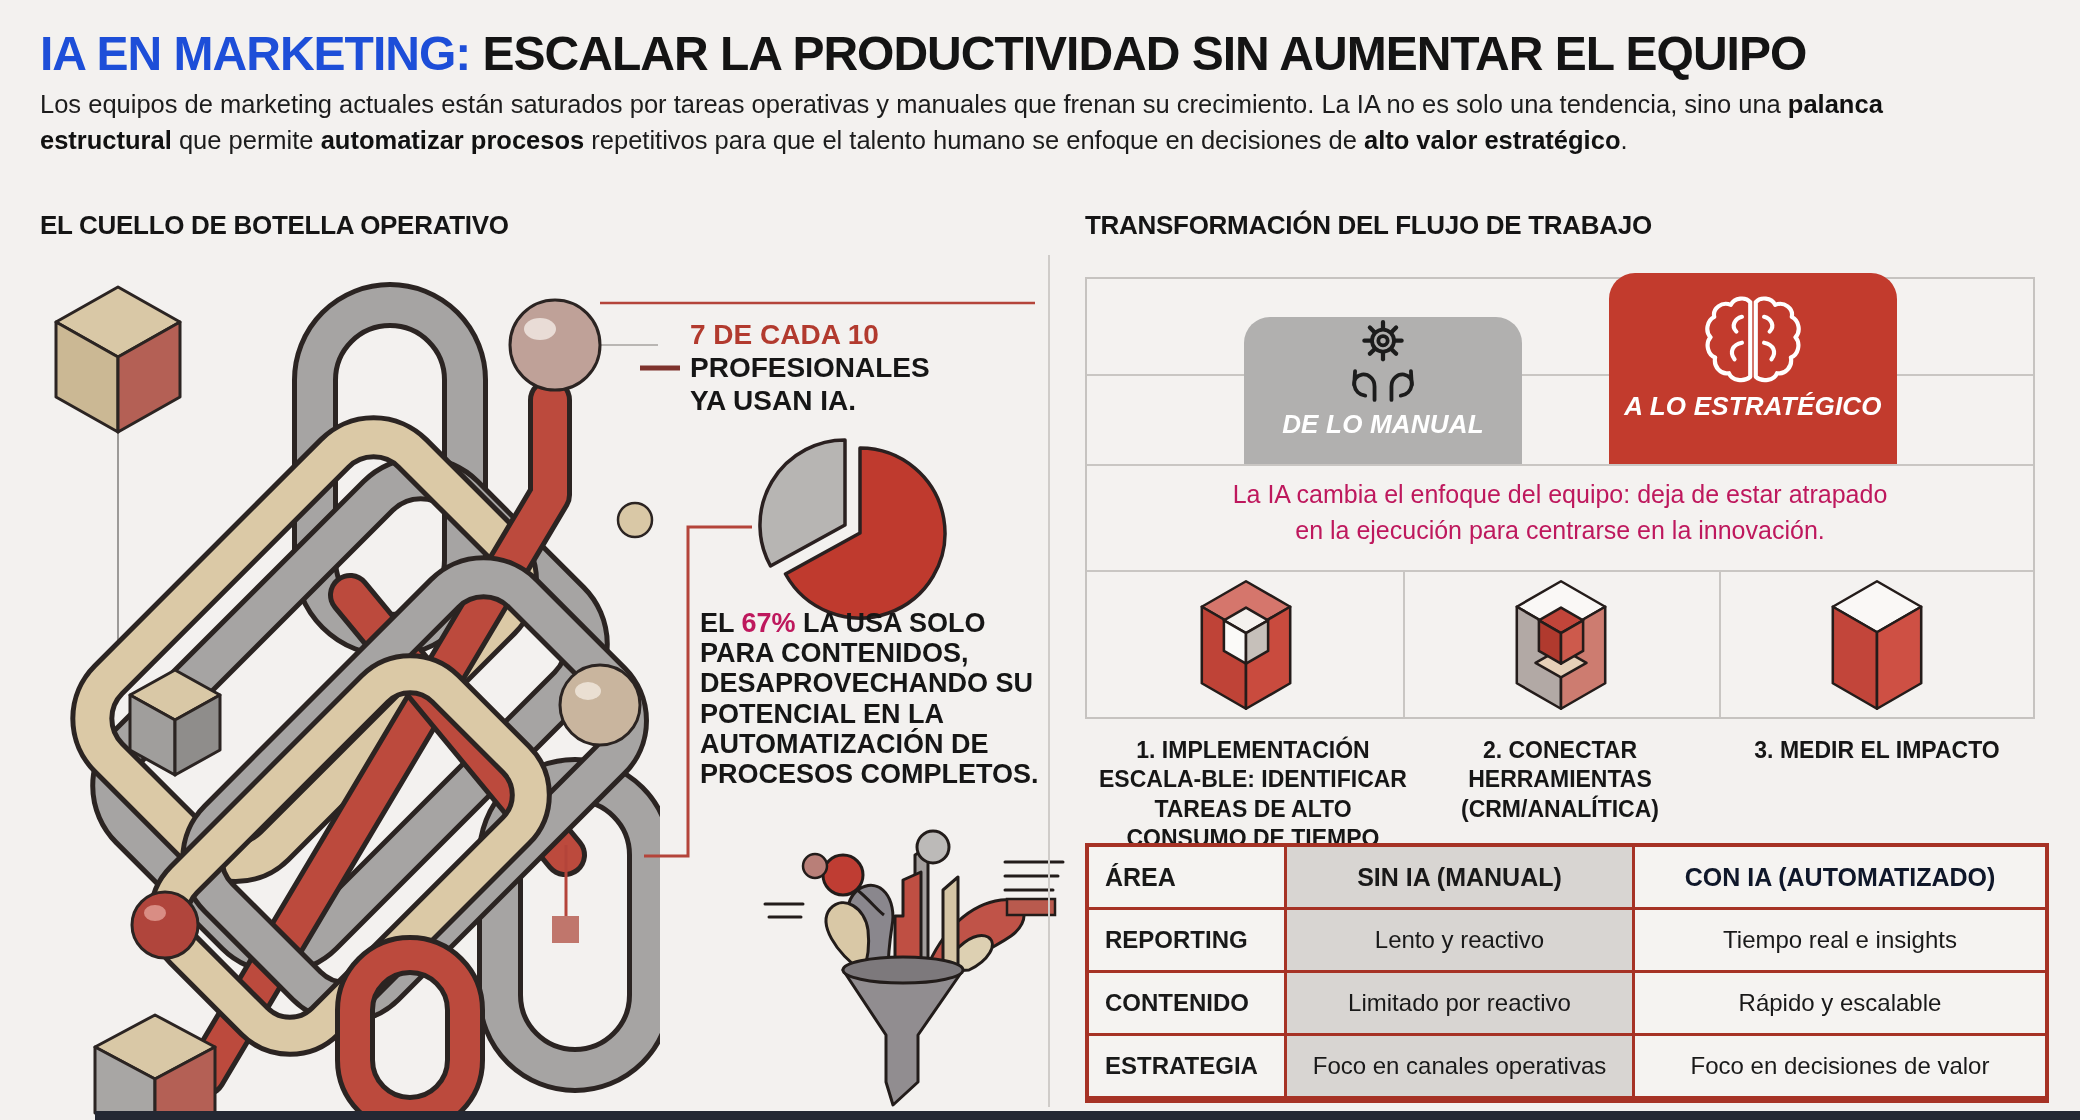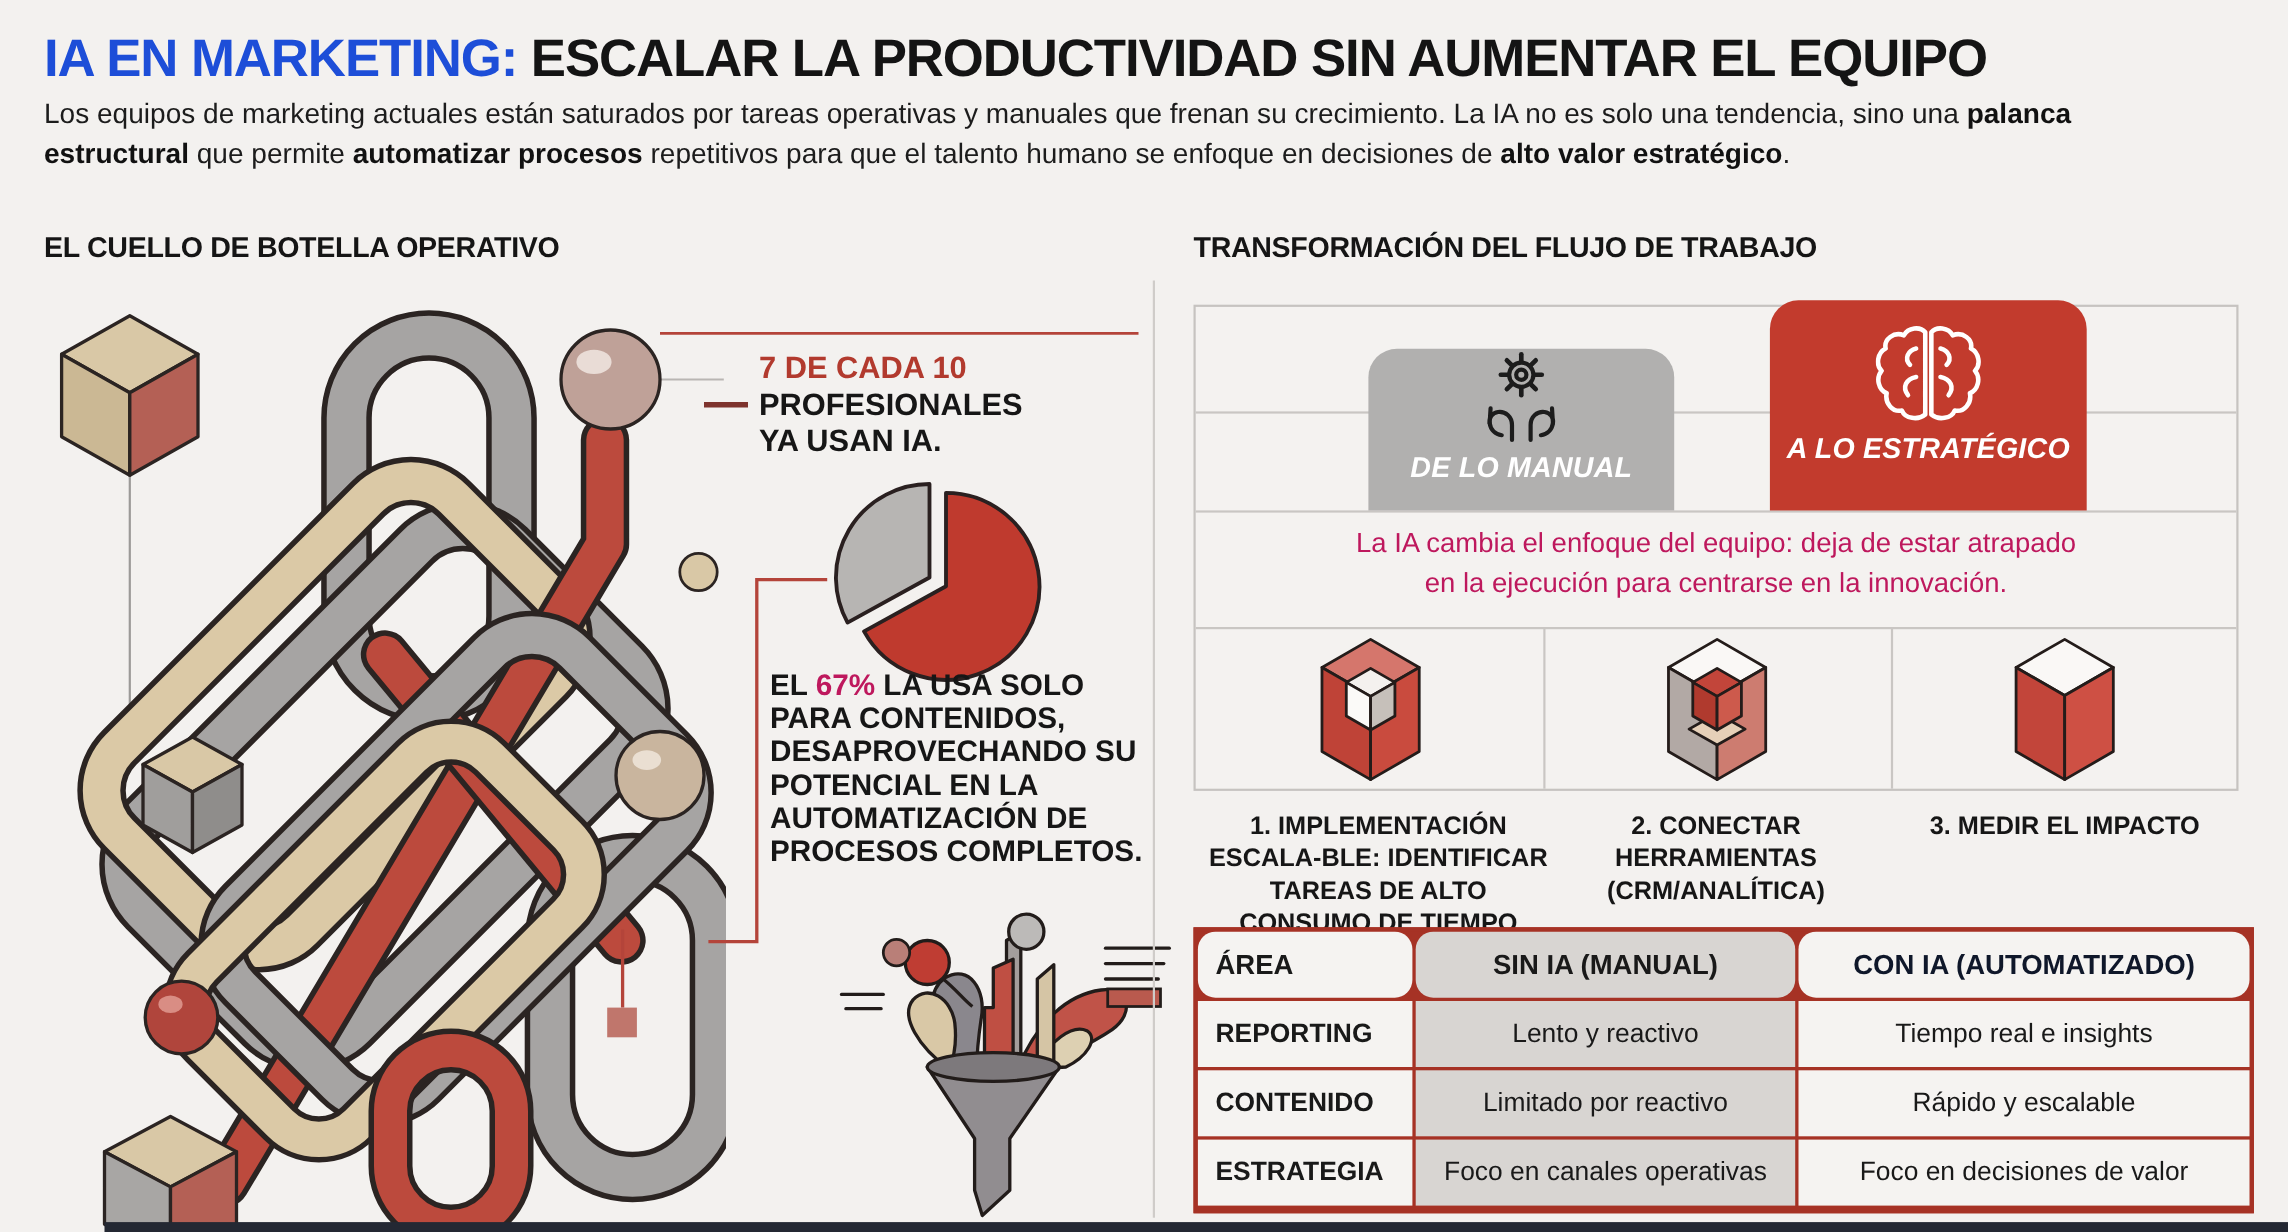--- a/index.html
+++ b/index.html
@@ -23,21 +23,21 @@
   .tab-box{position:absolute;border-radius:26px 26px 0 0;display:flex;flex-direction:column;align-items:center;justify-content:center;padding-bottom:24px;box-sizing:border-box;font-style:italic;}
   .tab-box .lbl{color:#fff;font-size:26px;font-weight:800;letter-spacing:0.2px;}
   .tab-gray{background:#b1b0af;}
   .tab-red{background:#c23b2d;}
   .panel-desc{font-size:25px;color:#be185d;text-align:center;line-height:1.42;width:100%;}
   .step{font-size:23px;font-weight:800;color:#161616;text-align:center;line-height:1.28;}
   .cmp-table{display:grid;grid-template-columns:195px 345px 410px;border:4px solid #a63225;border-bottom-width:7px;background:#a63225;grid-gap:3px;}
   .cmp-table .cell{background:#f5f3f1;display:flex;align-items:center;height:60px;box-sizing:border-box;padding:0 10px;font-size:24px;color:#191919;justify-content:center;text-align:center;}
   .cmp-table .area{justify-content:flex-start;padding-left:16px;font-weight:800;}
   .cmp-table .graycol{background:#d8d5d2;}
-  .cmp-table .hdr{font-weight:800;font-size:25px;border-radius:16px;}
+  .cmp-table .hdr{font-weight:800;font-size:25px;}
   .cmp-table .hdr-red{color:#0f172a;}
   .bottom-bar{background:#242833;}
 </style>
 </head>
 <body>
 
 <div id="canvas">
 
   <div class="abs title" style="left:40px;top:26px;">
     <span class="red">IA EN MARKETING:</span><span> ESCALAR LA PRODUCTIVIDAD SIN AUMENTAR EL EQUIPO</span>

